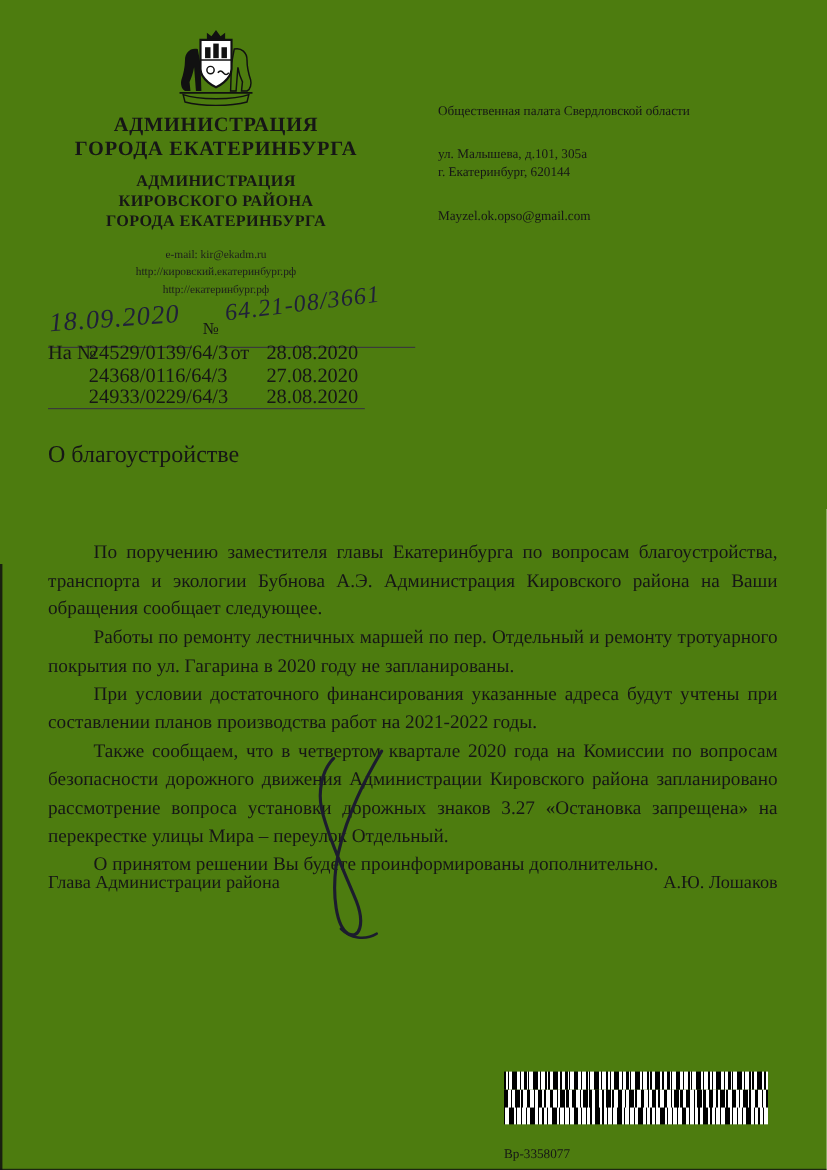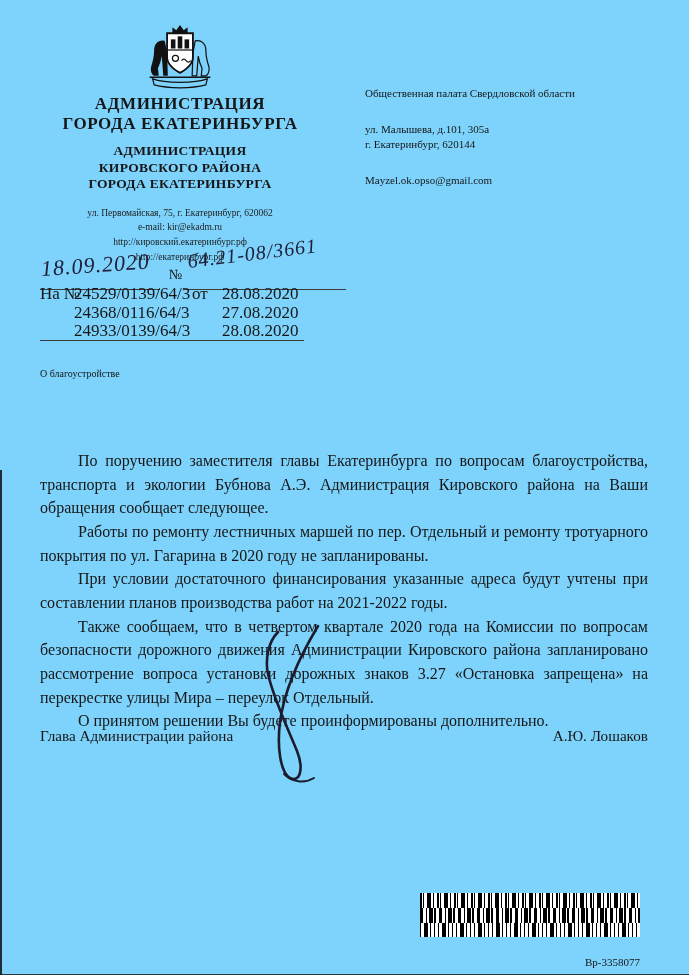--- a/index.html
+++ b/index.html
@@ -1,17 +1,17 @@
 <!DOCTYPE html>
 <html><head>
 <meta charset="utf-8">
 <style>
   html,body{margin:0;padding:0;background:#ffffff;}
   .page{
-    position:relative;width:689px;height:975px;background:#7dd3fc;
+    position:relative;width:689px;height:975px;background:#4d7c0f;
     font-family:"Liberation Serif","DejaVu Serif",serif;color:#161616;
     overflow:hidden;margin:0 auto;
   }
   
   .letterhead{position:absolute;left:28px;top:10px;width:304px;text-align:center;}
   .emblem{display:block;margin:0 auto 4px auto;}
   .org-title{font-weight:bold;font-size:17px;line-height:1.18;letter-spacing:.6px;}
   .dept-title{font-weight:bold;font-size:13.5px;line-height:1.22;margin-top:9px;letter-spacing:.3px;}
   .contact{font-size:9.5px;line-height:1.55;margin-top:13px;color:#1d1d1d;}
   
@@ -26,39 +26,39 @@
   .ref-row{position:relative;height:18.5px;}
   .ref-row .c1{position:absolute;left:0;top:0;}
   .ref-row .c2{position:absolute;left:34px;top:0;}
   .ref-row .c3{position:absolute;left:152px;top:0;}
   .ref-row .c4{position:absolute;left:182px;top:0;}
   .ref-row.underlined{border-bottom:1.3px solid #3a3a3a;width:264px;}
   
   .addressee{position:absolute;left:365px;top:86px;width:294px;font-size:11px;line-height:1.35;}
   .addressee .blk{margin-bottom:21px;}
   
-  .subject{position:absolute;left:40px;top:368px;font-size:10px;}
+  .subject{position:absolute;left:40px;top:368px;font-size:20px;}
   .salutation{position:absolute;left:0;top:420px;width:689px;text-align:center;font-size:15.2px;}
   .body-text{position:absolute;left:40px;top:449px;width:608px;font-size:16px;line-height:1.48;text-align:justify;}
   .body-text p{margin:0;text-indent:38px;}
   
   .sign-row{position:absolute;left:40px;top:727px;width:608px;display:flex;justify-content:space-between;font-size:15.2px;}
   .signature-stroke{position:absolute;left:240px;top:622px;}
   
   .barcode{
     position:absolute;left:420px;top:893px;width:220px;height:44px;
     background-image:
       repeating-linear-gradient(90deg,#000 0 2px,#fff 2px 3px,#000 3px 4px,#fff 4px 7px,#000 7px 11px,#fff 11px 13px,#000 13px 14px,#fff 14px 17px),
       repeating-linear-gradient(90deg,#000 0 3px,#fff 3px 6px,#000 6px 7px,#fff 7px 9px,#000 9px 13px,#fff 13px 14px,#000 14px 16px,#fff 16px 19px),
       repeating-linear-gradient(90deg,#000 0 1px,#fff 1px 4px,#000 4px 8px,#fff 8px 10px,#000 10px 11px,#fff 11px 14px,#000 14px 15px,#fff 15px 18px);
     background-size:100% 34%,100% 34%,100% 34%;
     background-position:0 0,0 50%,0 100%;
     background-repeat:no-repeat;
   }
-  .barcode-label{position:absolute;left:420px;top:956px;width:220px;text-align:right;font-size:11px;}
+  .barcode-label{position:absolute;left:420px;top:956px;width:220px;text-align:left;font-size:11px;}
   
   .scan-edge-left{position:absolute;left:0;top:470px;width:2px;height:505px;background:#111;opacity:.85;}
   .scan-edge-bottom{position:absolute;left:0;bottom:0;width:689px;height:1.5px;background:#111;opacity:.8;}
 </style>
 </head>
 <body>
 
 <div class="page">
 
   <div class="letterhead">
@@ -79,21 +79,20 @@
     <div class="org-title">
       <div>АДМИНИСТРАЦИЯ</div>
       <div>ГОРОДА  ЕКАТЕРИНБУРГА</div>
     </div>
     <div class="dept-title">
       <div>АДМИНИСТРАЦИЯ</div>
       <div>КИРОВСКОГО РАЙОНА</div>
       <div>ГОРОДА  ЕКАТЕРИНБУРГА</div>
     </div>
     <div class="contact">
-      <div>ул. Первомайская, 75, г. Екатеринбург, 620062</div>
       <div>e-mail: kir@ekadm.ru</div>
       <div>http://кировский.екатеринбург.рф</div>
       <div>http://екатеринбург.рф</div>
     </div>
   </div>
 
   <div class="ref-block">
     <span class="hand hw-date">18.09.2020</span>
     <span class="hw-line-1"></span>
     <span class="no-sign">№</span>
@@ -104,21 +103,21 @@
         <span class="c1">На №</span>
         <span class="c2">24529/0139/64/3</span>
         <span class="c3">от</span>
         <span class="c4">28.08.2020</span>
       </div>
       <div class="ref-row">
         <span class="c2">24368/0116/64/3</span>
         <span class="c4">27.08.2020</span>
       </div>
       <div class="ref-row underlined">
-        <span class="c2">24933/0139/64/3</span>
+        <span class="c2">24933/0229/64/3</span>
         <span class="c4">28.08.2020</span>
       </div>
     </div>
   </div>
 
   <div class="addressee">
     <div class="blk">Общественная палата Свердловской области</div>
     <div class="blk">
       <div>ул. Малышева, д.101, 305а</div>
       <div>г. Екатеринбург, 620144</div>

